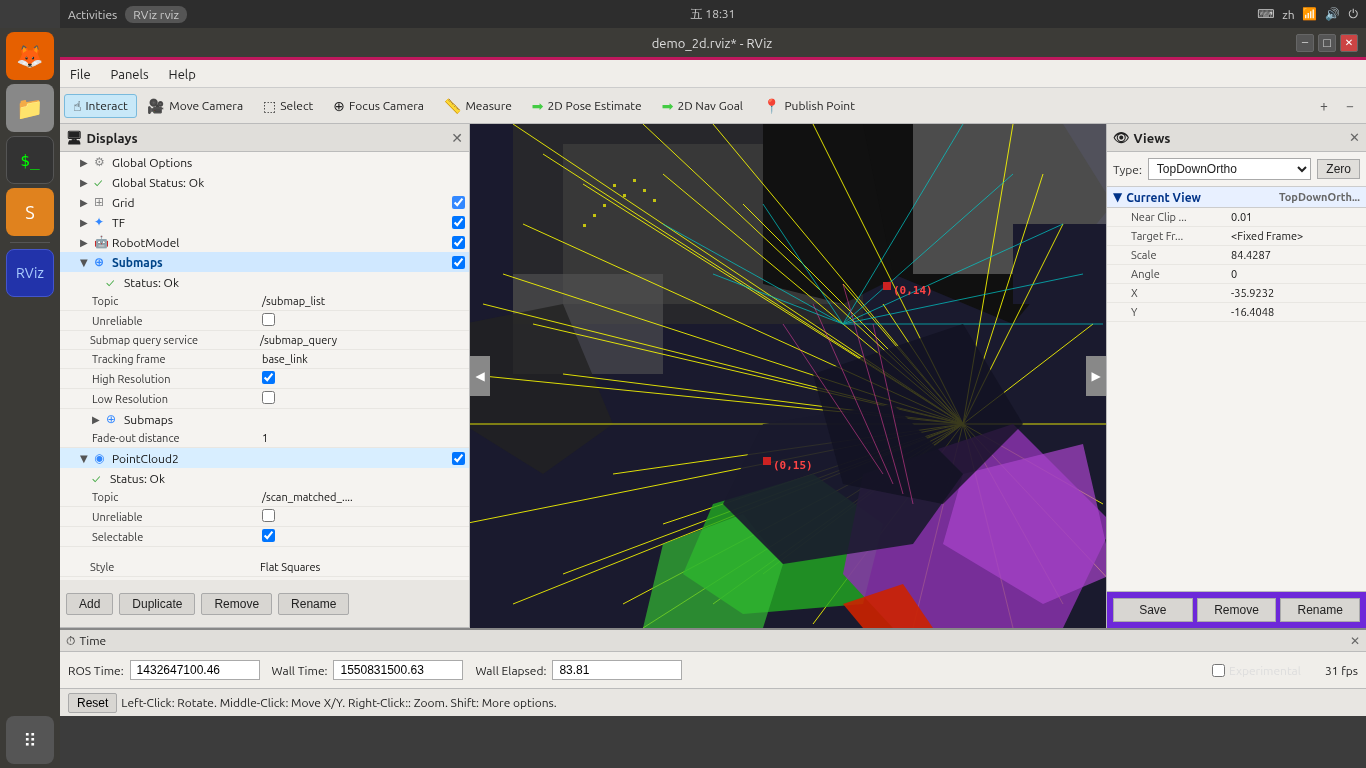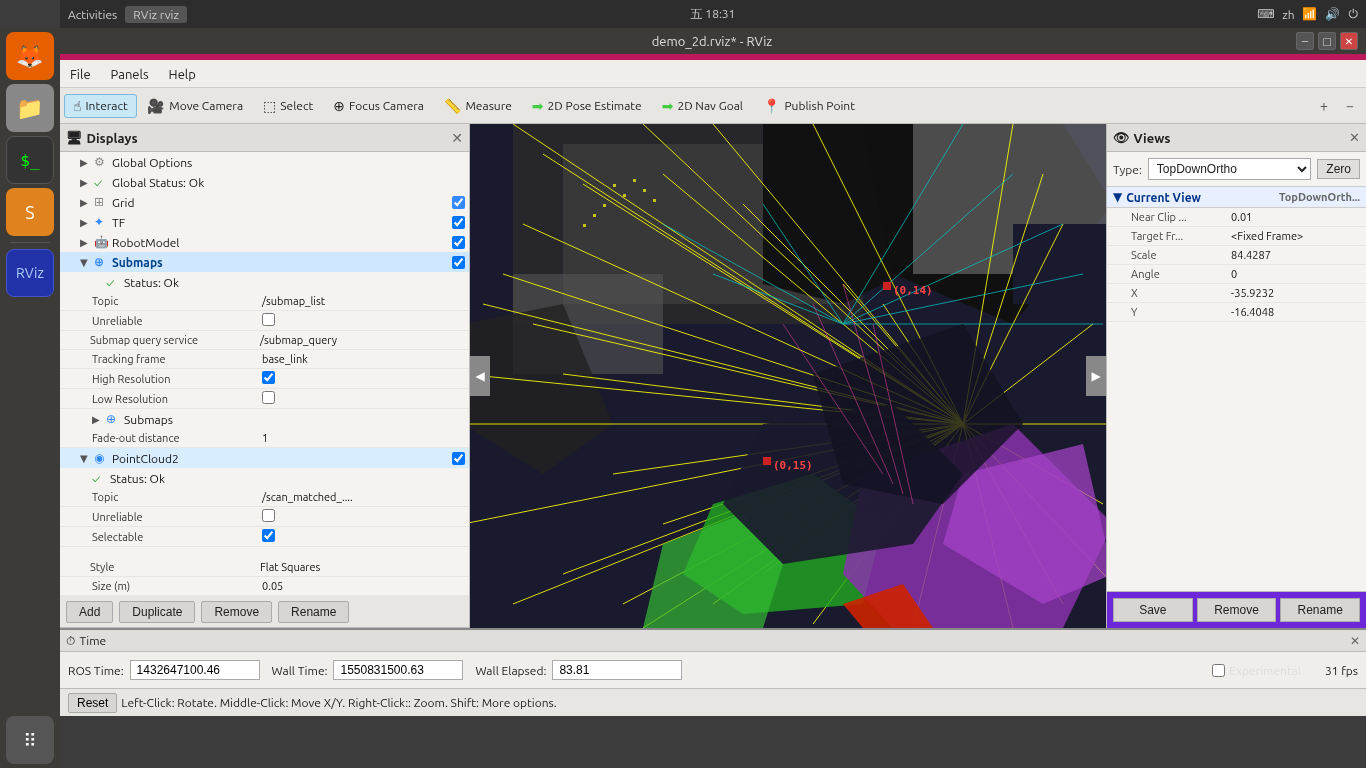--- a/index.html
+++ b/index.html
@@ -21,21 +21,21 @@
     #system-bar .right { display: flex; align-items: center; gap: 8px; margin-left: auto; }
 
     
     #title-bar {
       height: 32px;
       background: #3c3b37;
       display: flex;
       align-items: center;
       justify-content: space-between;
       padding: 0 8px;
-      border-bottom: 6px solid #be185d;
+      border-bottom: 3px solid #be185d;
     }
     #title-bar .title { flex: 1; text-align: center; font-size: 13px; color: #ddd; }
     #title-bar .win-buttons { display: flex; gap: 4px; }
     #title-bar .win-btn {
       width: 18px; height: 18px;
       border-radius: 2px;
       border: 1px solid #666;
       background: #555;
       color: #ccc;
       font-size: 10px;
@@ -260,21 +260,21 @@
       flex: 1;
       background: #d8d6d2;
       border: 1px solid #aaa;
       padding: 4px 8px;
       font-size: 12px;
       cursor: pointer;
       color: #222;
       text-align: center;
     }
     #displays-buttons {
-      height: 32px;
+      height: 48px;
       background: #e8e6e2;
       display: flex; align-items: center;
       padding: 0 6px;
       gap: 6px;
       border-bottom: 1px solid #bbb;
     }
     .display-btn {
       background: #d8d6d2;
       border: 1px solid #aaa;
       padding: 3px 12px;
@@ -402,21 +402,21 @@
   <div class="sidebar-icon rviz" style="font-size:14px; color:#aaccff;">RViz</div>
   <div style="flex:1"></div>
   <div class="sidebar-icon grid" style="font-size:18px;">⠿</div>
 </div>
 
 <div id="app-wrapper">
 
   <div id="system-bar">
     <div class="left">
       <span>Activities</span>
-      <span style="background:#555; padding: 2px 8px; border-radius:3px;">RViz rviz</span>
+      <span style="background:#555; padding: 2px 8px; border-radius:8px;">RViz rviz</span>
     </div>
     <div class="center">五 18:31</div>
     <div class="right">
       <span>⌨</span>
       <span>zh</span>
       <span>📶</span>
       <span>🔊</span>
       <span>⏻</span>
     </div>
   </div>

